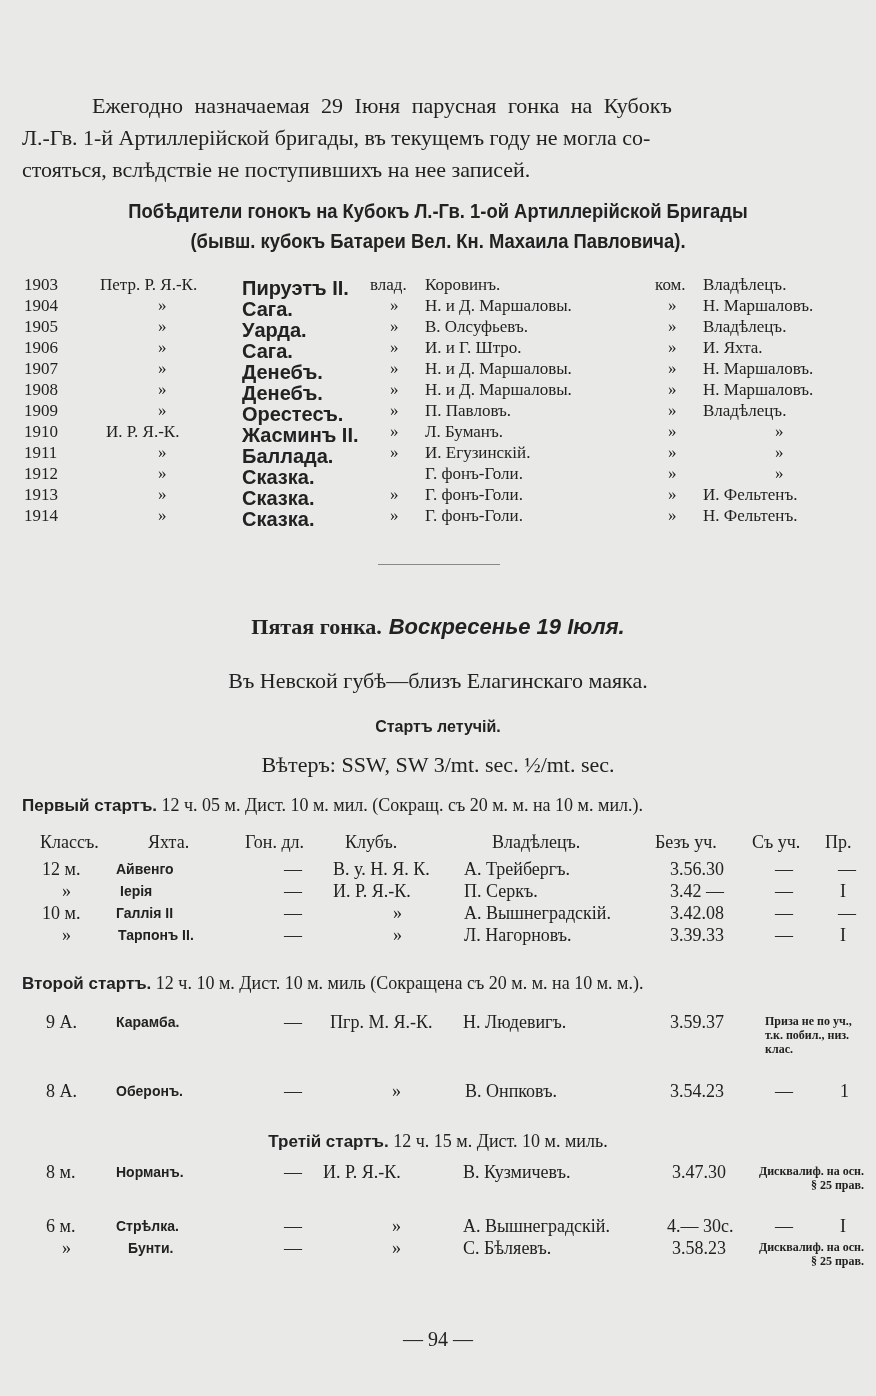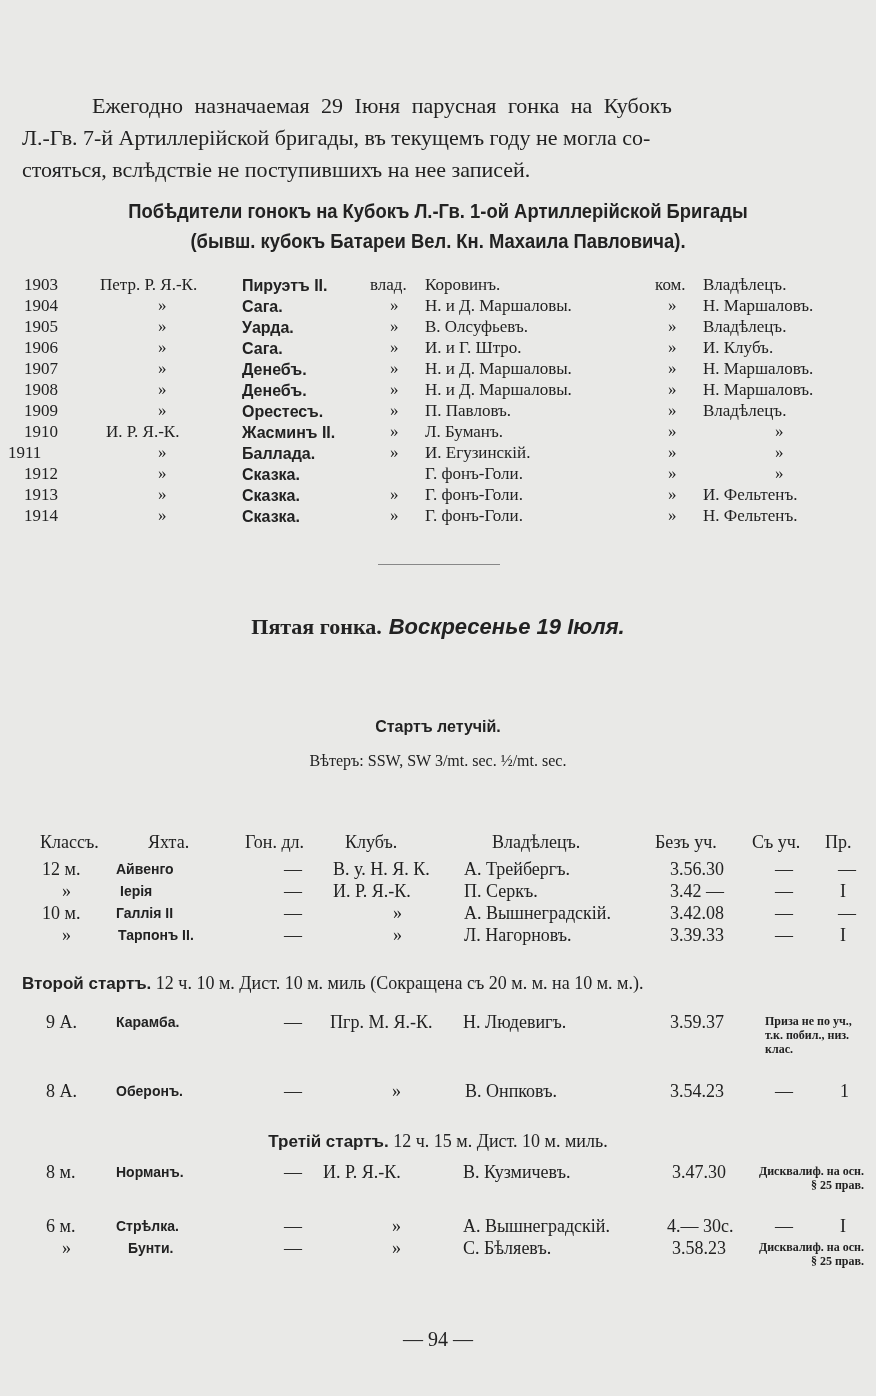--- a/index.html
+++ b/index.html
@@ -10,37 +10,37 @@
     font-family: "DejaVu Serif", "Liberation Serif", serif;
     position: relative;
   }
   .page { position: absolute; left: 0; top: 0; width: 876px; height: 1396px; }
   .abs { position: absolute; white-space: nowrap; }
   .intro p { margin: 0; font-size: 22px; line-height: 32px; font-family: "Liberation Serif", serif; }
   .intro { position: absolute; left: 22px; top: 90px; width: 835px; text-align: justify; }
   .heading { position: absolute; left: 0; width: 876px; text-align: center; font-family: "Liberation Sans", sans-serif; font-weight: bold; font-size: 20px; transform: scaleX(0.92); }
   .wrow { position: absolute; left: 0; width: 876px; height: 21px; font-size: 17px; font-family: "Liberation Serif", serif; }
   .wrow span { position: absolute; white-space: nowrap; }
-  .wrow .yacht { font-family: "Liberation Sans", sans-serif; font-weight: bold; font-size: 16px; top: 2px; }
+  .wrow .yacht { font-family: "Liberation Sans", sans-serif; font-weight: bold; font-size: 20px; top: 2px; }
   .divider { position: absolute; left: 378px; top: 564px; width: 122px; height: 1px; background: #888; }
   .center { position: absolute; left: 0; width: 876px; text-align: center; }
   .rrow { position: absolute; left: 0; width: 876px; font-size: 18px; font-family: "Liberation Serif", serif; }
   .rrow span { position: absolute; white-space: nowrap; }
   .rrow .yacht { font-family: "Liberation Sans", sans-serif; font-weight: bold; font-size: 14px; top: 2px; }
   .note { font-family: "Liberation Serif", serif; font-weight: bold; font-size: 12px; line-height: 14px; text-align: center; white-space: normal !important; }
   .bold-sans { font-family: "Liberation Sans", sans-serif; font-weight: bold; }
 </style>
 </head>
 <body>
 
 <div class="page">
 
   <div class="intro">
     <p style="text-indent:70px; word-spacing:6px;">Ежегодно назначаемая 29 Іюня парусная гонка на Кубокъ</p>
-    <p>Л.-Гв. 7-й Артиллерійской бригады, въ текущемъ году не могла со-</p>
+    <p>Л.-Гв. 1-й Артиллерійской бригады, въ текущемъ году не могла со-</p>
     <p>стояться, вслѣдствіе не поступившихъ на нее записей.</p>
   </div>
 
   <div class="heading" style="top:200px;">Побѣдители гонокъ на Кубокъ Л.-Гв. 1-ой Артиллерійской Бригады</div>
   <div class="heading" style="top:230px;">(бывш. кубокъ Батареи Вел. Кн. Махаила Павловича).</div>
 
   <div>
     <div class="wrow" style="top:275px;">
       <span style="left:24px">1903</span>
       <span style="left:100px">Петр. Р. Я.-К.</span>
@@ -68,21 +68,21 @@
       <span style="left:668px">»</span>
       <span style="left:703px">Владѣлецъ.</span>
     </div>
     <div class="wrow" style="top:338px;">
       <span style="left:24px">1906</span>
       <span style="left:158px">»</span>
       <span class="yacht" style="left:242px">Сага.</span>
       <span style="left:390px">»</span>
       <span style="left:425px">И. и Г. Штро.</span>
       <span style="left:668px">»</span>
-      <span style="left:703px">И. Клубъ.</span>
+      <span style="left:703px">И. Яхта.</span>
     </div>
     <div class="wrow" style="top:359px;">
       <span style="left:24px">1907</span>
       <span style="left:158px">»</span>
       <span class="yacht" style="left:242px">Денебъ.</span>
       <span style="left:390px">»</span>
       <span style="left:425px">Н. и Д. Маршаловы.</span>
       <span style="left:668px">»</span>
       <span style="left:703px">Н. Маршаловъ.</span>
     </div>
@@ -107,21 +107,21 @@
     <div class="wrow" style="top:422px;">
       <span style="left:24px">1910</span>
       <span style="left:106px">И. Р. Я.-К.</span>
       <span class="yacht" style="left:242px">Жасминъ II.</span>
       <span style="left:390px">»</span>
       <span style="left:425px">Л. Буманъ.</span>
       <span style="left:668px">»</span>
       <span style="left:775px">»</span>
     </div>
     <div class="wrow" style="top:443px;">
-      <span style="left:8px">1911</span>
+      <span style="left:24px">1911</span>
       <span style="left:158px">»</span>
       <span class="yacht" style="left:242px">Баллада.</span>
       <span style="left:390px">»</span>
       <span style="left:425px">И. Егузинскій.</span>
       <span style="left:668px">»</span>
       <span style="left:775px">»</span>
     </div>
     <div class="wrow" style="top:464px;">
       <span style="left:24px">1912</span>
       <span style="left:158px">»</span>
@@ -151,25 +151,30 @@
     </div>
   </div>
 
   <div class="divider"></div>
 
   <div class="center" style="top:614px; font-size:22px;">
     <span class="bold-sans" style="font-family:'Liberation Serif', serif; font-weight:bold;">Пятая гонка.</span>
     <span style="font-family:Liberation Sans, sans-serif; font-weight:bold; font-style:italic;">Воскресенье 19 Іюля.</span>
   </div>
 
+  <div class="center" style="top:668px; font-size:22px; font-family:'Liberation Serif', serif;">Въ Невской губѣ—близъ Елагинскаго маяка.</div>
 
   <div class="center" style="top:718px; font-size:16px; font-family:'Liberation Sans', sans-serif; font-weight:bold;">Стартъ летучій.</div>
 
-  <div class="center" style="top:752px; font-size:16px; font-family:'Liberation Serif', serif;">Вѣтеръ: SSW, SW 3/mt. sec. ½/mt. sec.</div>
-
+  <div class="center" style="top:752px; font-size:22px; font-family:'Liberation Serif', serif;">Вѣтеръ: SSW, SW 3/mt. sec. ½/mt. sec.</div>
+
+  <div class="abs" style="left:22px; top:795px; font-size:18px; font-family:'Liberation Serif', serif;">
+    <span class="bold-sans" style="font-size:17px;">Первый стартъ.</span>
+    <span>12 ч. 05 м. Дист. 10 м. мил. (Сокращ. съ 20 м. м. на 10 м. мил.).</span>
+  </div>
 
   <div class="rrow" style="top:832px; height:22px;">
     <span style="left:40px">Классъ.</span>
     <span style="left:148px">Яхта.</span>
     <span style="left:245px">Гон. дл.</span>
     <span style="left:345px">Клубъ.</span>
     <span style="left:492px">Владѣлецъ.</span>
     <span style="left:655px">Безъ уч.</span>
     <span style="left:752px">Съ уч.</span>
     <span style="left:825px">Пр.</span>

